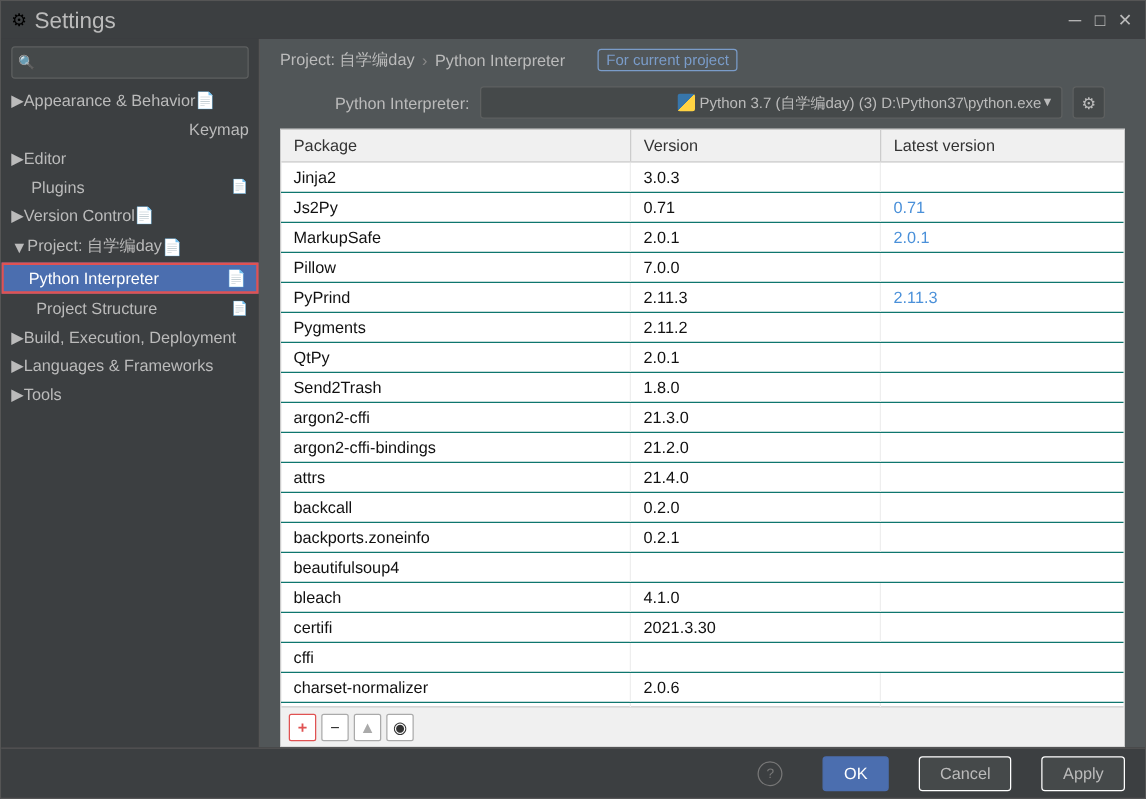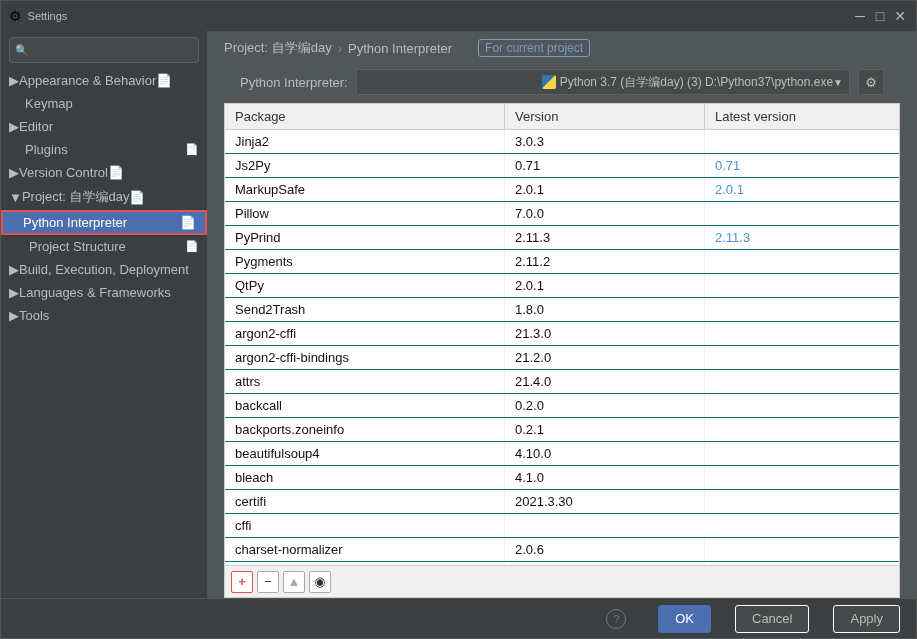--- a/index.html
+++ b/index.html
@@ -2,48 +2,48 @@
 <html><head>
   <meta charset="utf-8">
   <style>
     * { box-sizing: border-box; margin: 0; padding: 0; }
     body { font-family: 'Segoe UI', Arial, sans-serif; font-size: 13px; background: #3c3f41; width: 917px; height: 639px; overflow: hidden; }
 
     .window { width: 917px; height: 639px; background: #3c3f41; display: flex; flex-direction: column; border: 1px solid #555; }
 
     .title-bar { height: 30px; background: #3c3f41; display: flex; align-items: center; padding: 0 8px; justify-content: space-between; flex-shrink: 0; }
     .title-bar-left { display: flex; align-items: center; gap: 6px; }
-    .title-bar-title { color: #bbb; font-size: 11px; }
+    .title-bar-title { color: #bbb; font-size: 18px; }
     .title-bar-controls { display: flex; gap: 4px; }
     .title-bar-btn { width: 16px; height: 16px; background: none; border: none; color: #bbb; cursor: pointer; font-size: 14px; display: flex; align-items: center; justify-content: center; }
 
     .content { display: flex; flex: 1; background: #3c3f41; overflow: hidden; }
 
     
     .sidebar { width: 207px; background: #3c3f41; border-right: 1px solid #555; display: flex; flex-direction: column; flex-shrink: 0; overflow-y: auto; }
     .search-box { margin: 6px 8px; position: relative; }
     .search-input { width: 100%; height: 26px; background: #45494a; border: 1px solid #5e6060; border-radius: 3px; color: #bbb; padding: 0 6px 0 24px; font-size: 12px; outline: none; }
     .search-icon-wrap { position: absolute; left: 6px; top: 50%; transform: translateY(-50%); color: #777; font-size: 11px; }
 
-    .sidebar-item { display: flex; align-items: center; padding: 4px 8px 4px 16px; cursor: pointer; color: #bbb; font-size: 13px; }
+    .sidebar-item { display: flex; align-items: center; padding: 4px 8px 4px 16px; cursor: pointer; color: #bbb; font-size: 13px; justify-content: flex-end; }
     .sidebar-item .page-icon { color: #7a9cc9; font-size: 11px; margin-left: auto; }
     .sidebar-group-header { display: flex; align-items: center; padding: 4px 8px; cursor: pointer; color: #bbb; font-size: 13px; }
 
     .python-interpreter-item { background: #4b6eaf; color: #fff; border: 2px solid #e05252; display: flex; align-items: center; padding: 3px 8px 3px 20px; cursor: pointer; font-size: 13px; }
 
     
     .main { flex: 1; background: #515658; display: flex; flex-direction: column; overflow: hidden; }
 
     .breadcrumb { display: flex; align-items: center; padding: 8px 16px; gap: 6px; flex-shrink: 0; }
     .breadcrumb-item { color: #bbb; font-size: 13px; }
     .breadcrumb-sep { color: #888; }
     .breadcrumb-current { color: #bbb; font-size: 13px; font-weight: 500; }
     .breadcrumb-tag { margin-left: 20px; color: #7a9cc9; font-size: 12px; border: 1px solid #7a9cc9; padding: 1px 6px; border-radius: 3px; }
 
-    .interpreter-row { display: flex; align-items: center; padding: 4px 32px 8px; gap: 8px; flex-shrink: 0; }
+    .interpreter-row { display: flex; align-items: center; padding: 4px 32px 8px; gap: 8px; flex-shrink: 0; margin-left: 28px; }
     .interpreter-label { color: #bbb; font-size: 13px; white-space: nowrap; }
     .interpreter-select { flex: 1; height: 26px; background: #45494a; border: 1px solid #5e6060; border-radius: 3px; color: #bbb; padding: 0 6px; font-size: 12px; display: flex; align-items: center; justify-content: flex-end; cursor: pointer; }
     .interpreter-select-text { display: flex; align-items: center; gap: 4px; font-size: 12px; color: #bbb; overflow: hidden; white-space: nowrap; }
     .python-logo { display: inline-block; width: 14px; height: 14px; background: linear-gradient(135deg, #3776ab 50%, #ffd343 50%); border-radius: 2px; flex-shrink: 0; }
     .gear-btn { width: 26px; height: 26px; background: #45494a; border: 1px solid #5e6060; border-radius: 3px; display: flex; align-items: center; justify-content: center; cursor: pointer; color: #bbb; flex-shrink: 0; }
 
     .packages-table { flex: 1; overflow-y: auto; margin: 0 16px; background: #fff; border: 1px solid #ccc; display: flex; flex-direction: column; }
     .table-header { display: flex; background: #f0f0f0; border-bottom: 1px solid #ccc; flex-shrink: 0; }
     .th { padding: 5px 10px; font-size: 13px; color: #333; font-weight: normal; flex-shrink: 0; }
     .th-package { width: 280px; border-right: 1px solid #ccc; }
@@ -243,21 +243,20 @@
     <div class="td td-version">0.2.0</div>
     <div class="td td-latest"></div>
   </div>
             <div class="table-row">
     <div class="td td-package">backports.zoneinfo</div>
     <div class="td td-version">0.2.1</div>
     <div class="td td-latest"></div>
   </div>
             <div class="table-row">
     <div class="td td-package">beautifulsoup4</div>
-    <div class="td td-version">4.10.0</div>
     <div class="td td-latest"></div>
   </div>
             <div class="table-row">
     <div class="td td-package">bleach</div>
     <div class="td td-version">4.1.0</div>
     <div class="td td-latest"></div>
   </div>
             <div class="table-row">
     <div class="td td-package">certifi</div>
     <div class="td td-version">2021.3.30</div>

